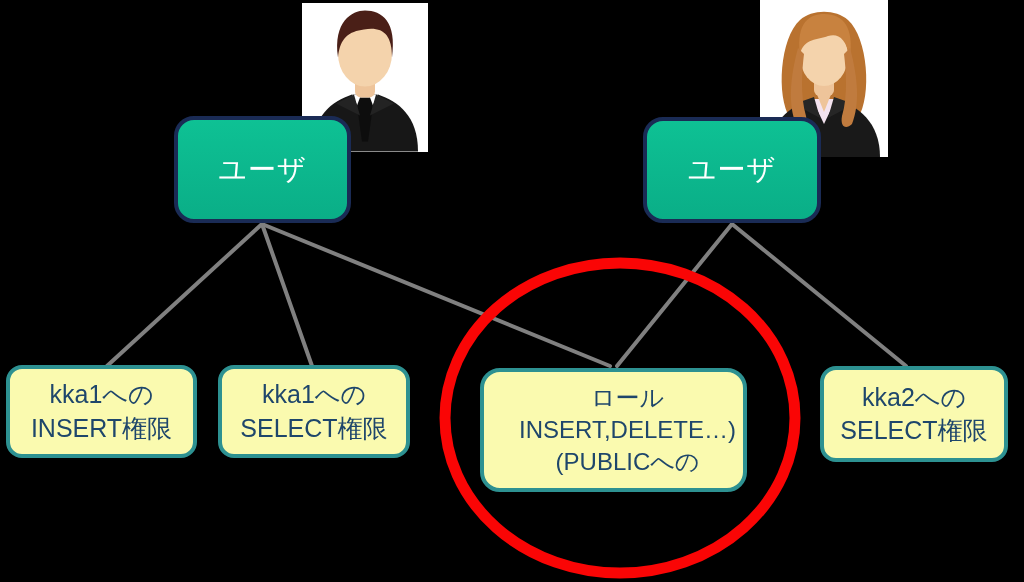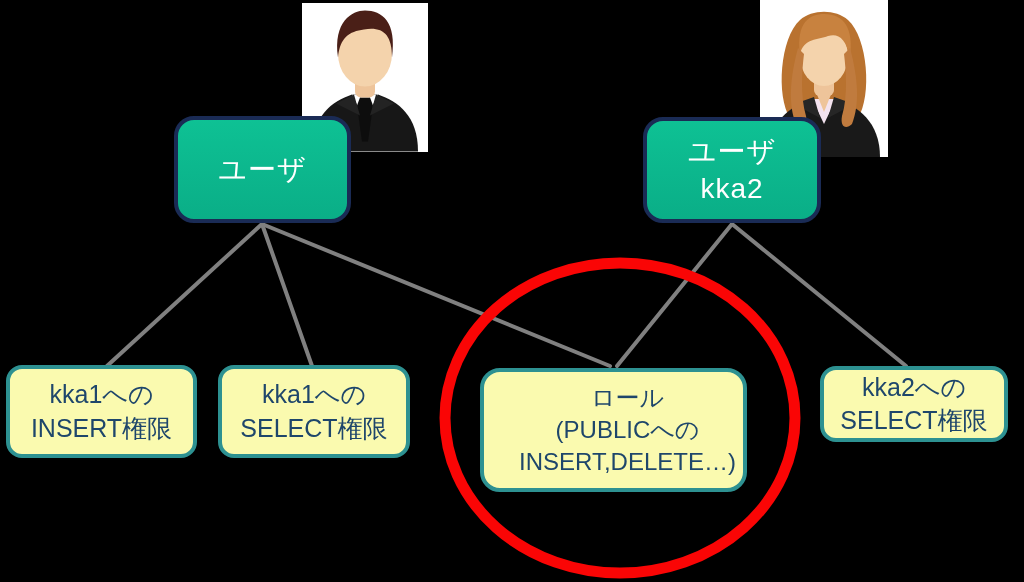--- a/index.html
+++ b/index.html
@@ -40,21 +40,21 @@
     border:4px solid var(--grant-box-border,#2d9191);
     border-radius:16px;
     color:var(--grant-box-text,#1e466b);
     font-size:25px; line-height:1.33;
     display:flex; flex-direction:column; align-items:center; justify-content:center;
     text-align:center;
   }
   .grant-box-1 { left:6px;   top:365px; width:191px; height:93px; }
   .grant-box-2 { left:218px; top:365px; width:192px; height:93px; }
   .grant-box-role { left:480px; top:368px; width:267px; height:124px; border-radius:20px; font-size:24px;padding-left:28px; }
-  .grant-box-4 { left:820px; top:366px; width:188px; height:76px; }
+  .grant-box-4 { left:820px; top:366px; width:188px; height:96px; }
 
   .label-line { display:block; }
 </style>
 </head>
 <body>
 
 <div class="canvas">
 
   <div class="avatar avatar-kka1">
     <svg viewBox="0 0 126 148">
@@ -94,37 +94,36 @@
     <line x1="732" y1="224" x2="617" y2="366"></line>
     <line x1="732" y1="224" x2="906" y2="366"></line>
   </svg>
 
   <div class="user-box user-box-kka1">
     <span class="label-line">ユーザ</span>
   </div>
 
   <div class="user-box user-box-kka2">
     <span class="label-line">ユーザ</span>
-    <span class="label-line">kka2</span>
   </div>
 
   <div class="grant-box grant-box-1">
     <span class="label-line">kka1への</span>
     <span class="label-line">INSERT権限</span>
   </div>
 
   <div class="grant-box grant-box-2">
     <span class="label-line">kka1への</span>
     <span class="label-line">SELECT権限</span>
   </div>
 
   <div class="grant-box grant-box-role">
     <span class="label-line">ロール</span>
+    <span class="label-line">INSERT,DELETE…)</span>
     <span class="label-line">(PUBLICへの</span>
-    <span class="label-line">INSERT,DELETE…)</span>
   </div>
 
   <div class="grant-box grant-box-4">
     <span class="label-line">kka2への</span>
     <span class="label-line">SELECT権限</span>
   </div>
 
   <svg class="layer highlight-layer">
     <ellipse cx="620" cy="418" rx="175" ry="155"></ellipse>
   </svg>

